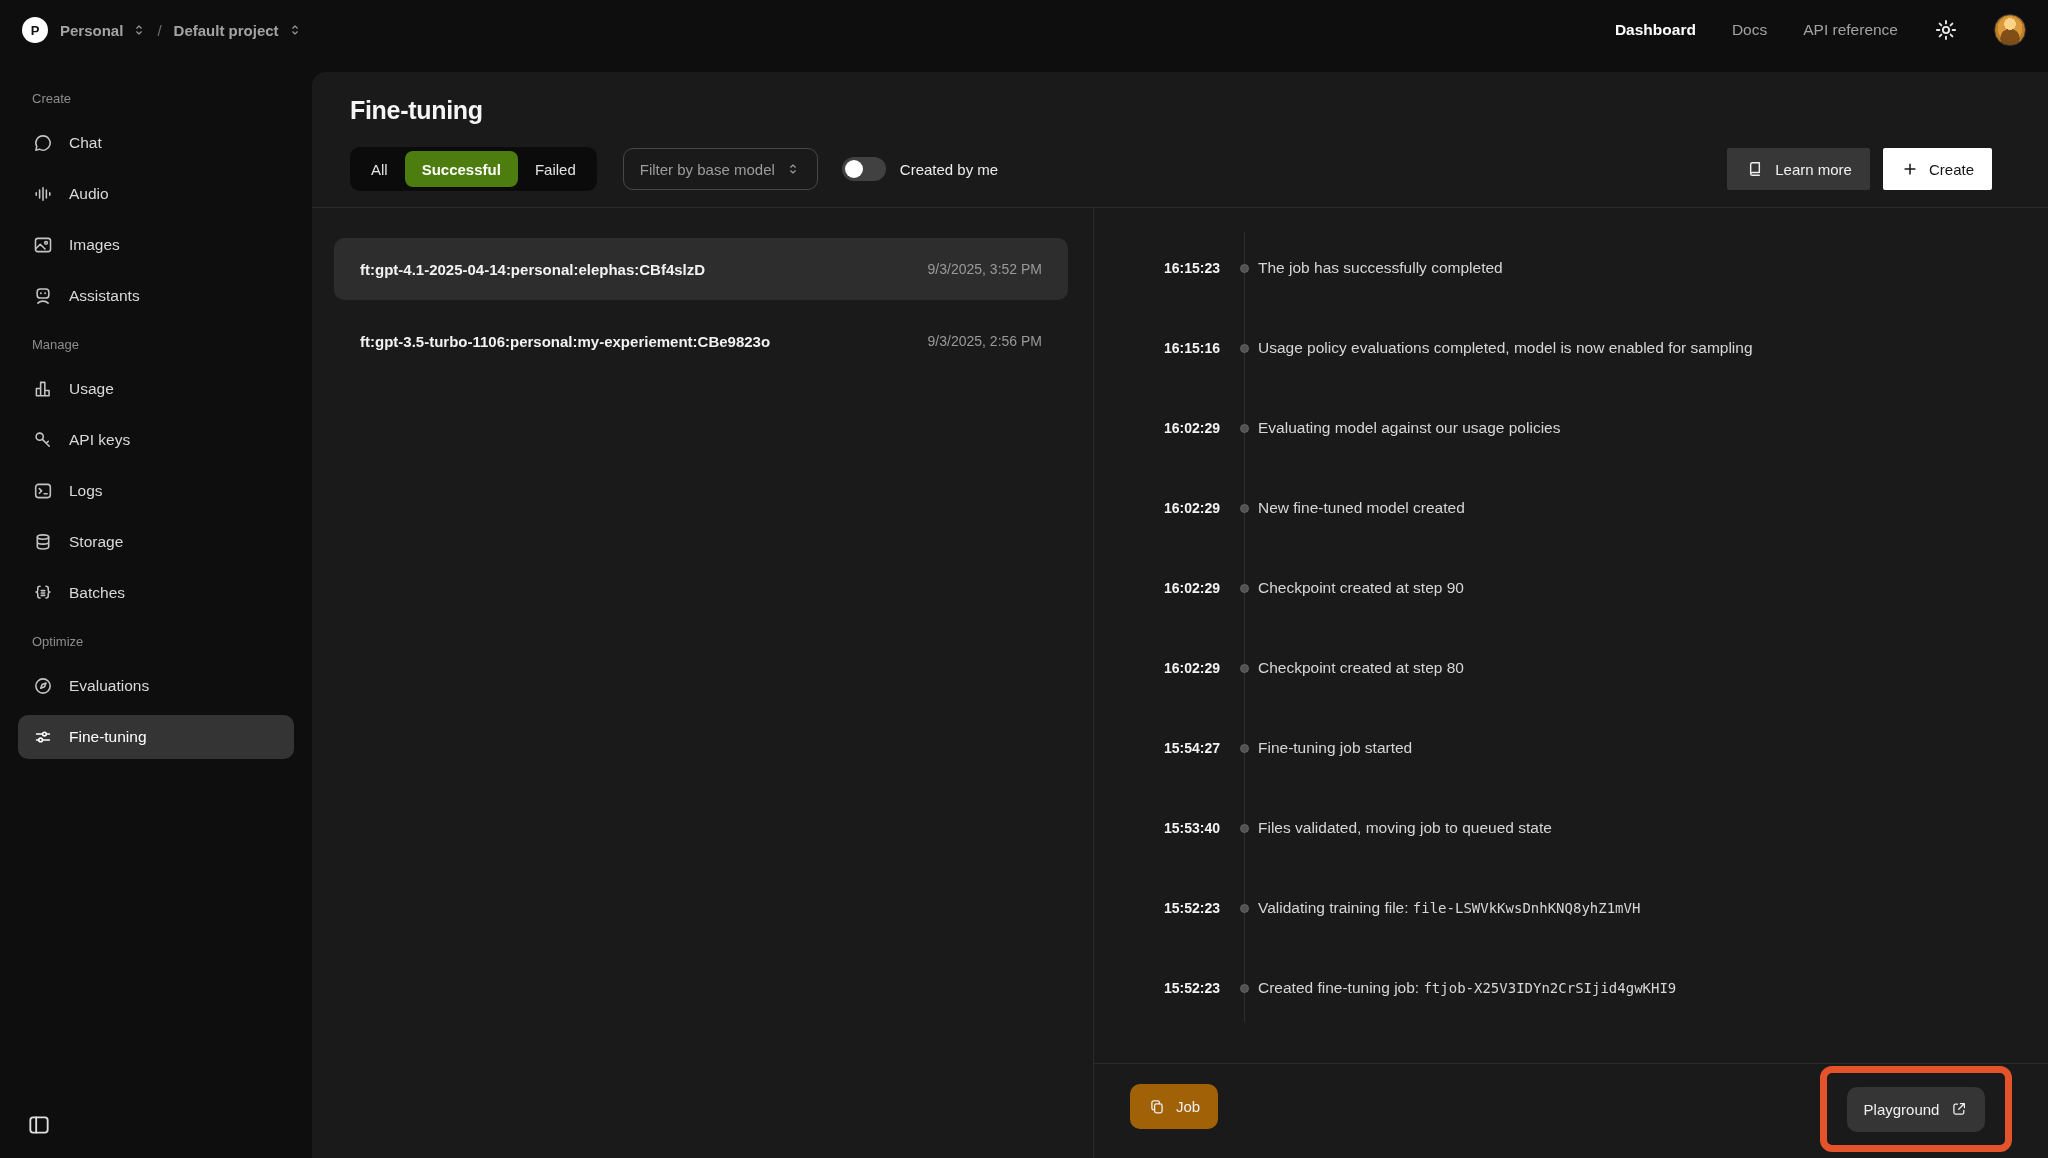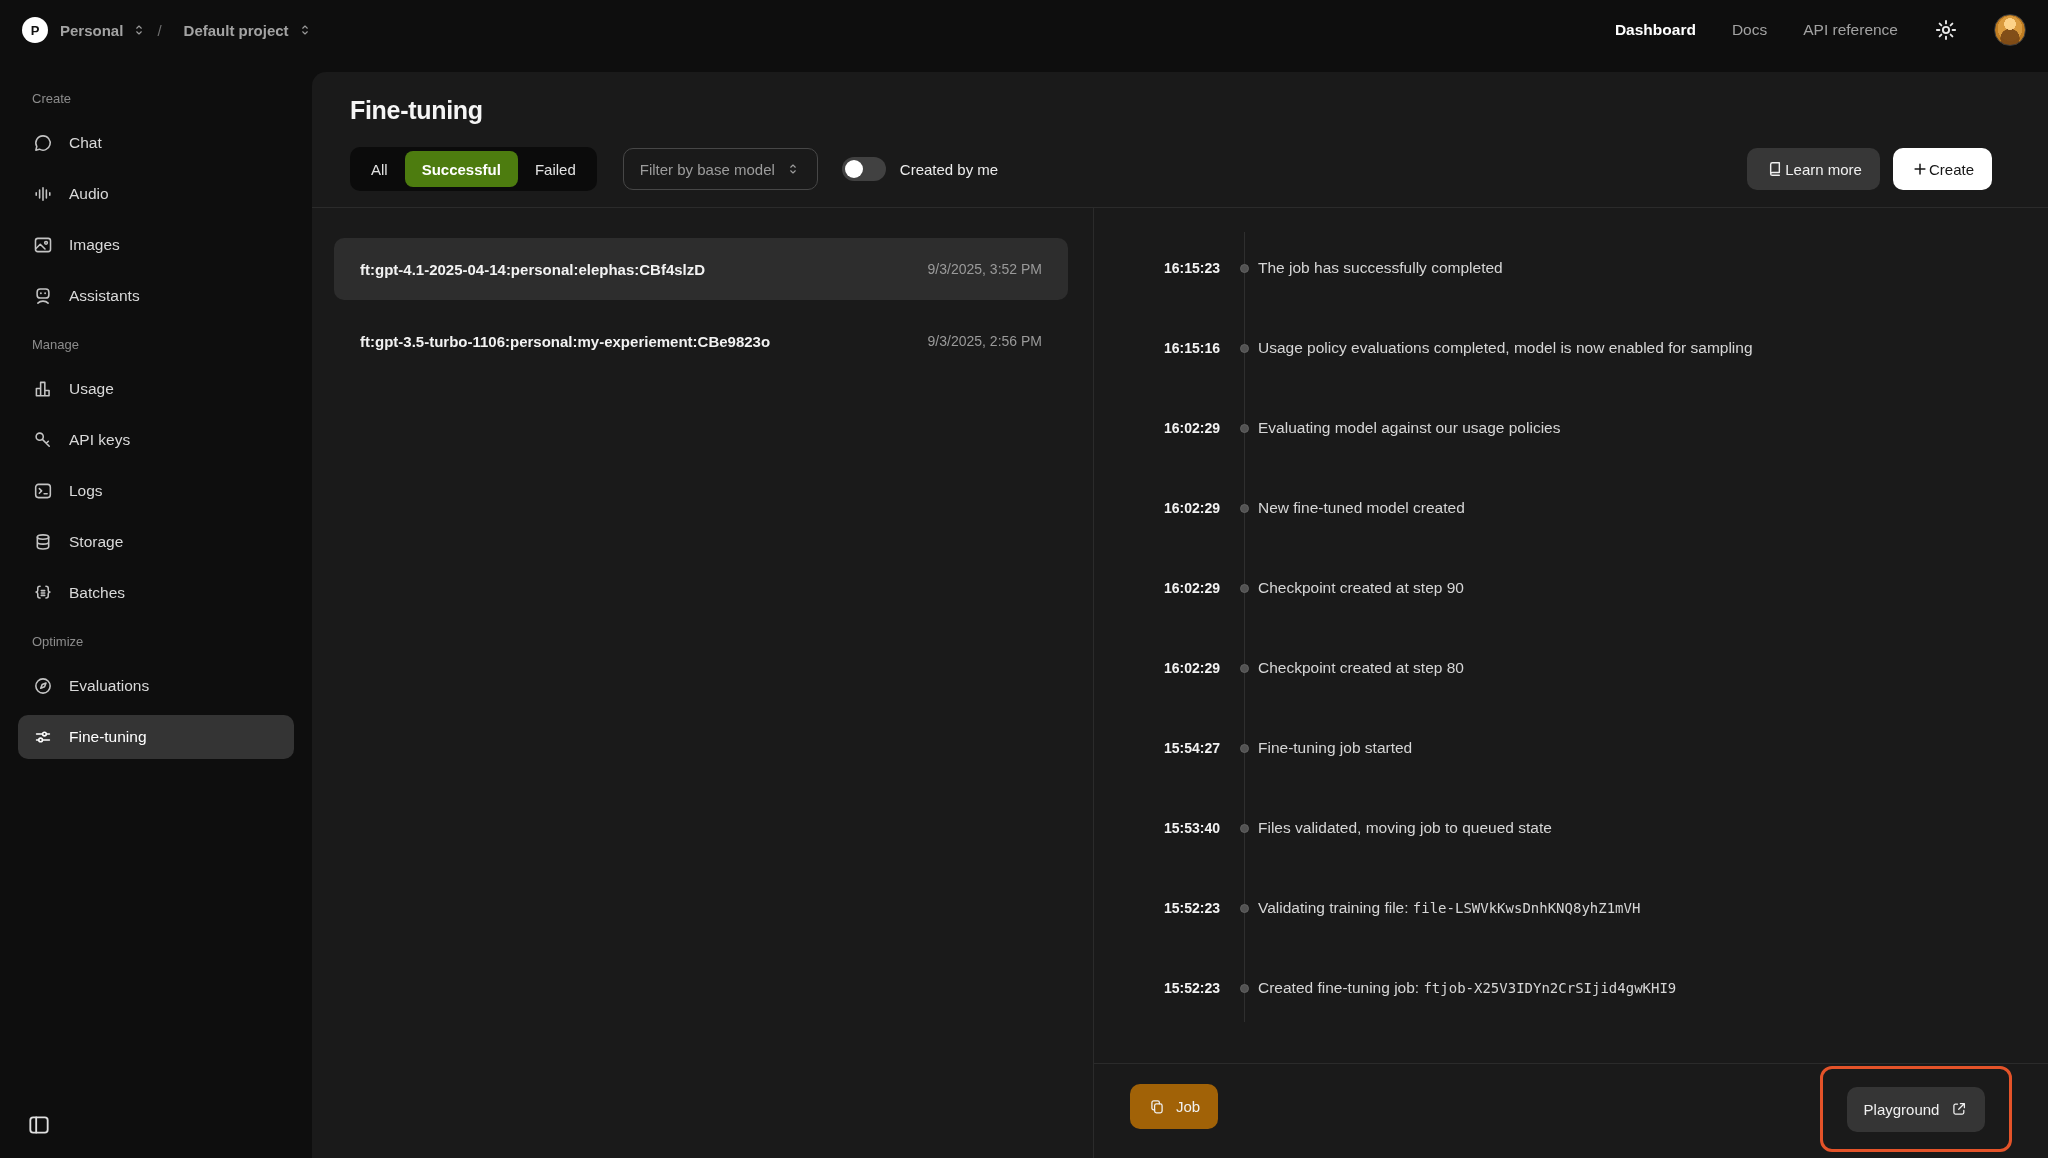--- a/index.html
+++ b/index.html
@@ -47,21 +47,21 @@
 
   .filter-row { position:absolute; left:38px; right:56px; top:75px; height:44px; display:flex; align-items:center; }
   .segmented { display:flex; align-items:center; background:#0b0b0b; border-radius:10px; padding:4px; height:44px; }
   .segment { padding:0 17px; height:36px; display:flex; align-items:center; font-size:15px; color:#e3e3e3; border-radius:8px; cursor:pointer; }
   .segment.active { background:#4d7c0f; font-weight:bold; color:#fff; }
   .model-select { margin-left:26px; height:42px; border:1px solid #474747; border-radius:10px; display:flex; align-items:center; gap:10px; padding:0 16px; color:#9c9c9c; font-size:15px; cursor:pointer; }
   .toggle { margin-left:24px; width:44px; height:24px; border-radius:12px; background:#414141; position:relative; cursor:pointer; }
   .toggle .knob { position:absolute; left:3px; top:3px; width:18px; height:18px; border-radius:50%; background:#fff; }
   .toggle-label { margin-left:14px; font-size:15px; color:#ececec; }
   .actions { margin-left:auto; display:flex; align-items:center; gap:13px; }
-  .btn { height:42px; border-radius:10px; display:flex; align-items:center; padding:0 18px; font-size:15px; cursor:pointer; }
+  .btn { height:42px; border-radius:2px; display:flex; align-items:center; gap:10px; padding:0 18px; font-size:15px; cursor:pointer; }
   .btn.gray { background:#373737; color:#f0f0f0; }
   .btn.white { background:#fff; color:#161616; font-weight:500; }
 
   .hdivider { position:absolute; left:0; right:0; top:135px; height:1px; background:#2b2b2b; }
 
   
   .job-list { position:absolute; left:0; top:136px; width:781px; bottom:0; }
   .job-row { position:absolute; left:22px; width:734px; height:62px; border-radius:10px; display:flex; align-items:center; justify-content:space-between; padding:0 26px; cursor:pointer; }
   .job-row.selected { background:#2d2d2d; }
   .job-name { font-weight:bold; font-size:15px; color:#f2f2f2; }
@@ -73,36 +73,36 @@
   .tl-line { position:absolute; left:150px; top:24px; height:790px; width:1px; background:#2f2f2f; }
   .event { height:80px; display:flex; align-items:center; position:relative; }
   .ev-time { width:126px; flex:none; text-align:right; font-size:14px; font-weight:bold; color:#f3f3f3; }
   .ev-dot { width:9px; height:9px; border-radius:50%; background:#525252; border:1px solid #636363; margin-left:20px; flex:none; position:relative; z-index:2; }
   .ev-msg { margin-left:9px; font-size:15.5px; color:#d6d6d6; }
   .ev-code { font-family:"DejaVu Sans Mono","Liberation Mono",monospace; font-size:14px; color:#d6d6d6; }
 
   
   .footer-divider { position:absolute; left:781px; right:0; top:991px; height:1px; background:#2b2b2b; }
   .job-button { position:absolute; left:818px; top:1012px; height:45px; background:#a16207; color:#f0f0f0; border-radius:10px; display:flex; align-items:center; gap:10px; padding:0 18px; font-size:15px; cursor:pointer; }
-  .highlight-box { position:absolute; right:36px; top:994px; width:192px; height:86px; border:3px solid #fde047; border-radius:12px; display:flex; align-items:center; justify-content:center; }
+  .highlight-box { position:absolute; right:36px; top:994px; width:192px; height:86px; border:7px solid #fde047; border-radius:12px; display:flex; align-items:center; justify-content:center; }
   .playground-button { height:45px; background:#353535; color:#f0f0f0; border-radius:10px; display:flex; align-items:center; gap:11px; padding:0 17px; font-size:15px; cursor:pointer; }
 </style>
 </head>
 <body>
 
 <div class="header">
   <div class="org-avatar">P</div>
   <div class="crumb">
     <span class="crumb-label">Personal</span>
     <svg class="ic chev-ud" width="16" height="16" viewBox="0 0 24 24">
         <path d="M8.6 9.4l3.4-3.4 3.4 3.4 M8.6 14.6l3.4 3.4 3.4-3.4"></path>
       </svg>
   </div>
   <span class="crumb-sep">/</span>
-  <div class="crumb" style="margin-left:12px">
+  <div class="crumb" style="margin-left:2px">
     <span class="crumb-label">Default project</span>
     <svg class="ic chev-ud" width="16" height="16" viewBox="0 0 24 24">
         <path d="M8.6 9.4l3.4-3.4 3.4 3.4 M8.6 14.6l3.4 3.4 3.4-3.4"></path>
       </svg>
   </div>
   <div class="header-right">
     <span class="nav-link active">Dashboard</span>
     <span class="nav-link">Docs</span>
     <span class="nav-link">API reference</span>
     <svg class="ic gear" width="24" height="24" viewBox="0 0 24 24" style="stroke-width:1.9">

